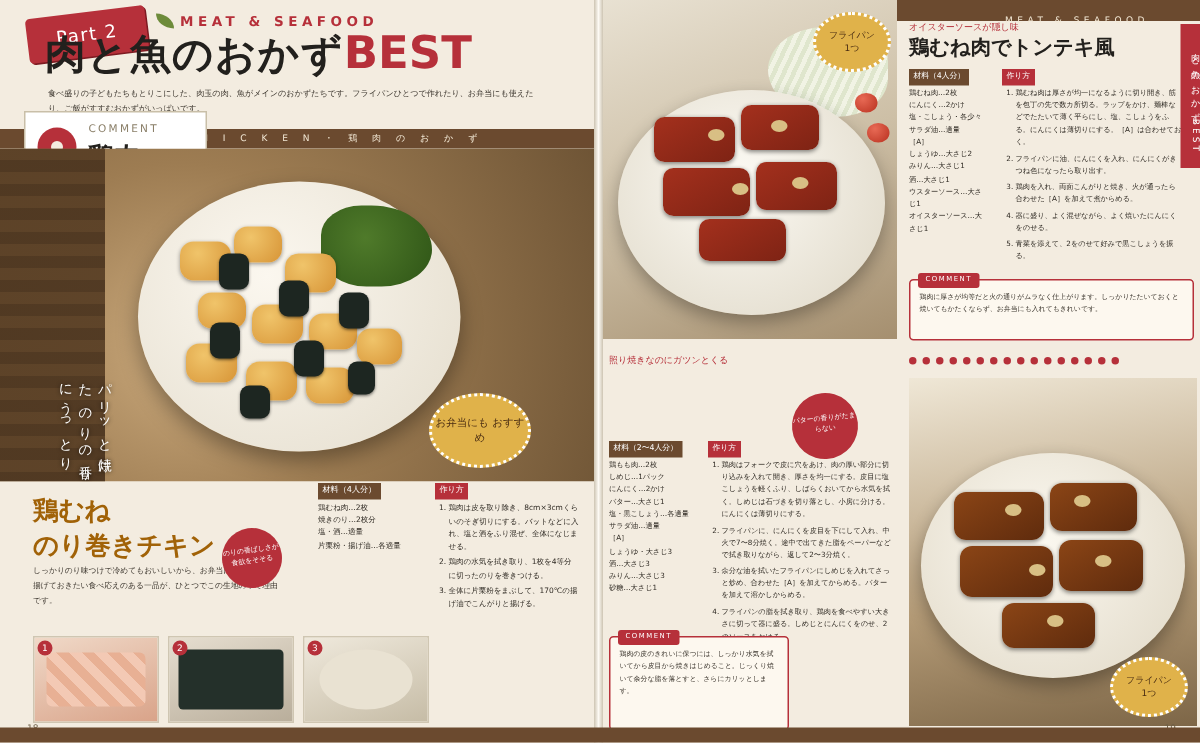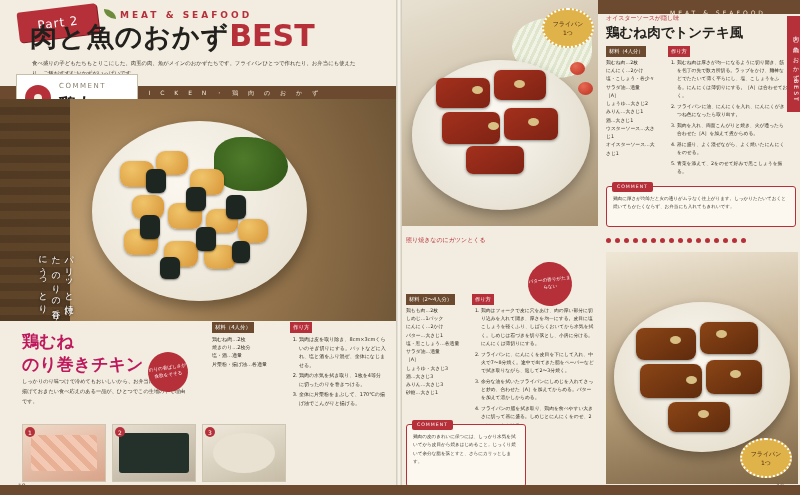--- a/index.html
+++ b/index.html
@@ -57,21 +57,21 @@
   .kara{position:absolute;border-radius:9px;background:radial-gradient(circle at 35% 30%,#f0c46a,#d79436);box-shadow:0 1px 3px rgba(0,0,0,.4);}
   .greens{position:absolute;left:214px;top:38px;width:74px;height:54px;background:radial-gradient(circle at 40% 40%,#4f7a2a,#2e5416);border-radius:40% 60% 50% 45%;}
   
   .bubble{
     position:absolute;left:286px;top:262px;width:64px;height:46px;border-radius:50%;
     background:#e0b24a;color:#4a2d12;font-size:7px;line-height:1.5;
     display:flex;align-items:center;justify-content:center;text-align:center;
     border:2px dotted #fff;
   }
   
-  .lrtitle{position:absolute;left:22px;top:330px;font-size:17px;font-weight:bold;color:#be185d;line-height:1.35;}
+  .lrtitle{position:absolute;left:22px;top:330px;font-size:17px;font-weight:bold;color:#a16207;line-height:1.35;}
   .lrdesc{position:absolute;left:22px;top:376px;width:165px;font-size:5.2px;line-height:1.95;color:#3a342c;}
   
   .ing-box{position:absolute;left:212px;top:322px;width:70px;font-size:5px;color:#2f2a23;line-height:1.65;}
   .ing-box .h{background:#6b4a2f;color:#fff;font-size:5.4px;padding:1px 3px;display:inline-block;margin-bottom:2px;}
   .step-box{position:absolute;left:290px;top:322px;width:96px;font-size:5px;color:#2f2a23;line-height:1.7;}
   .step-box .h{background:#b6303a;color:#fff;font-size:5.4px;padding:1px 3px;display:inline-block;margin-bottom:2px;}
   .step-box ol{margin:0;padding-left:9px;}
   .step-box li{margin-bottom:2px;}
   .redseal{position:absolute;left:148px;top:352px;width:40px;height:40px;border-radius:50%;background:#b6303a;color:#fff;font-size:4.6px;display:flex;align-items:center;justify-content:center;text-align:center;line-height:1.5;transform:rotate(-8deg);}
   
@@ -166,20 +166,22 @@
       <div class="nori" style="left:146px;top:70px;width:20px;height:24px;"></div>
       <div class="nori" style="left:186px;top:88px;width:20px;height:24px;"></div>
       <div class="nori" style="left:140px;top:116px;width:20px;height:24px;"></div>
       <div class="nori" style="left:196px;top:128px;width:20px;height:24px;"></div>
       <div class="nori" style="left:226px;top:96px;width:20px;height:24px;"></div>
       <div class="nori" style="left:160px;top:158px;width:20px;height:22px;"></div>
       <div class="nori" style="left:232px;top:142px;width:18px;height:22px;"></div>
       <div class="vcap">パリッと焼けた のりの香りにうっとり</div>
     </div>
 
+    <div class="bubble">お弁当にも
+おすすめ</div>
 
     <div class="lrtitle" style="white-space:pre-line;">鶏むね
 のり巻きチキン</div>
     <div class="lrdesc">しっかりのり味つけで冷めてもおいしいから、お弁当にもぴったり。揚げておきたい食べ応えのある一品が、ひとつでこの生地の下で理由です。</div>
 
     <div class="redseal">のりの香ばしさが食欲をそそる</div>
 
     <div class="ing-box">
       <div class="h">材料（4人分）</div>
       <div>鶏むね肉…2枚</div>

